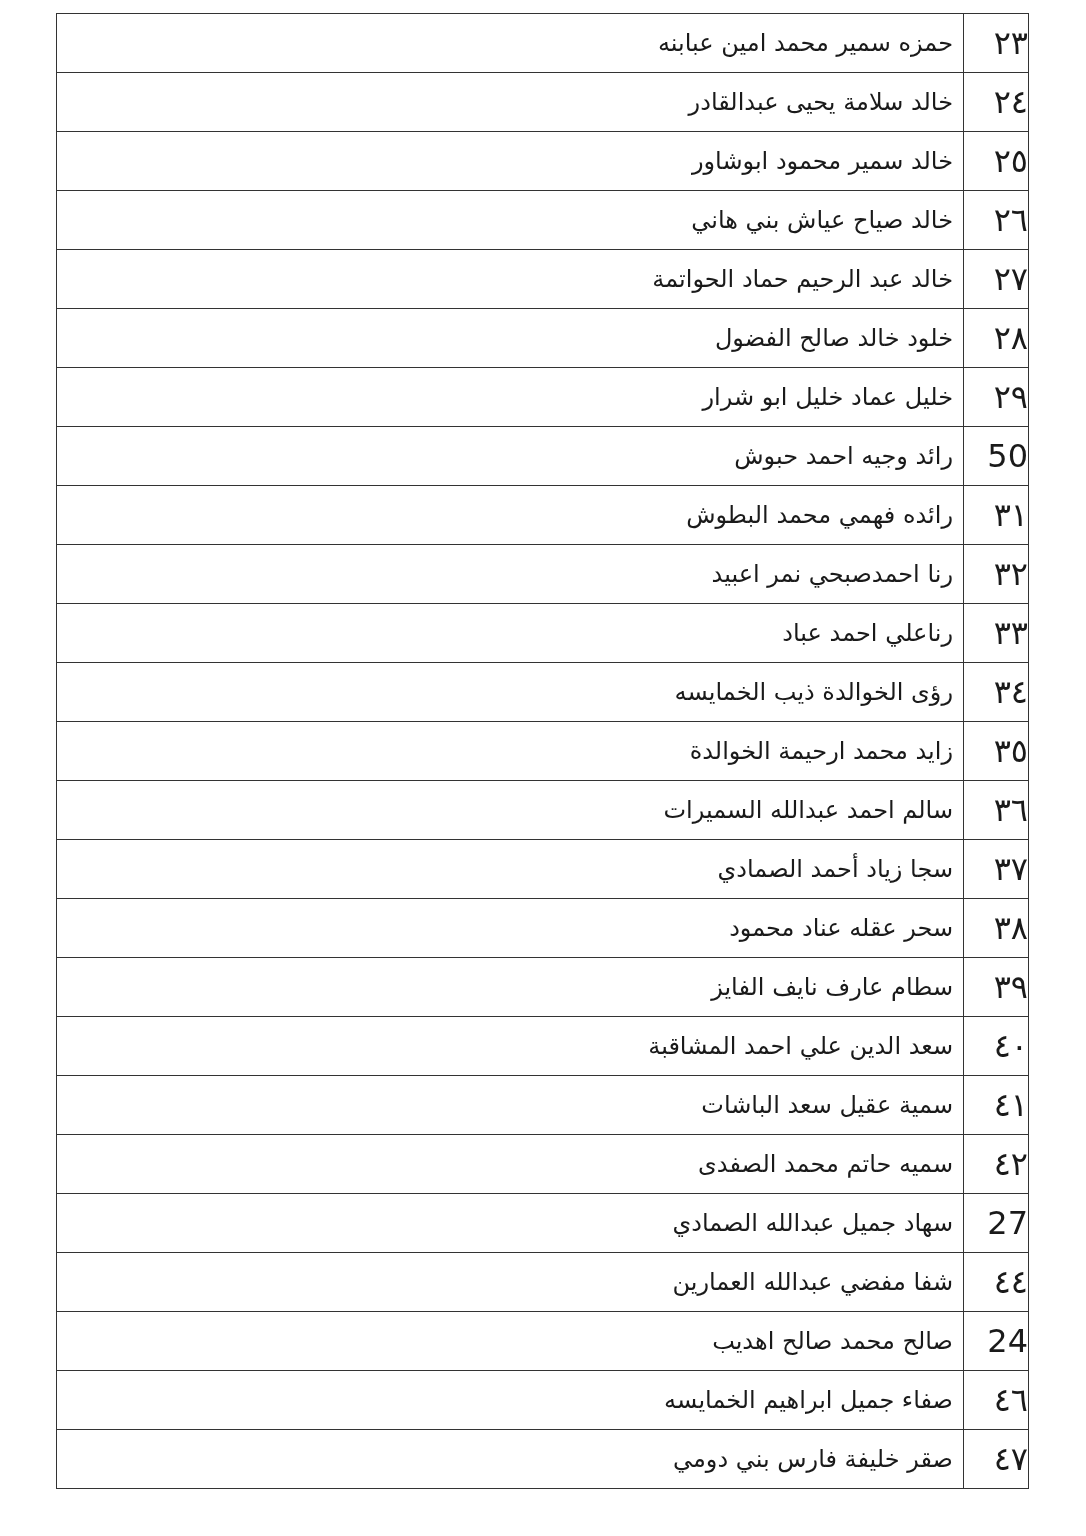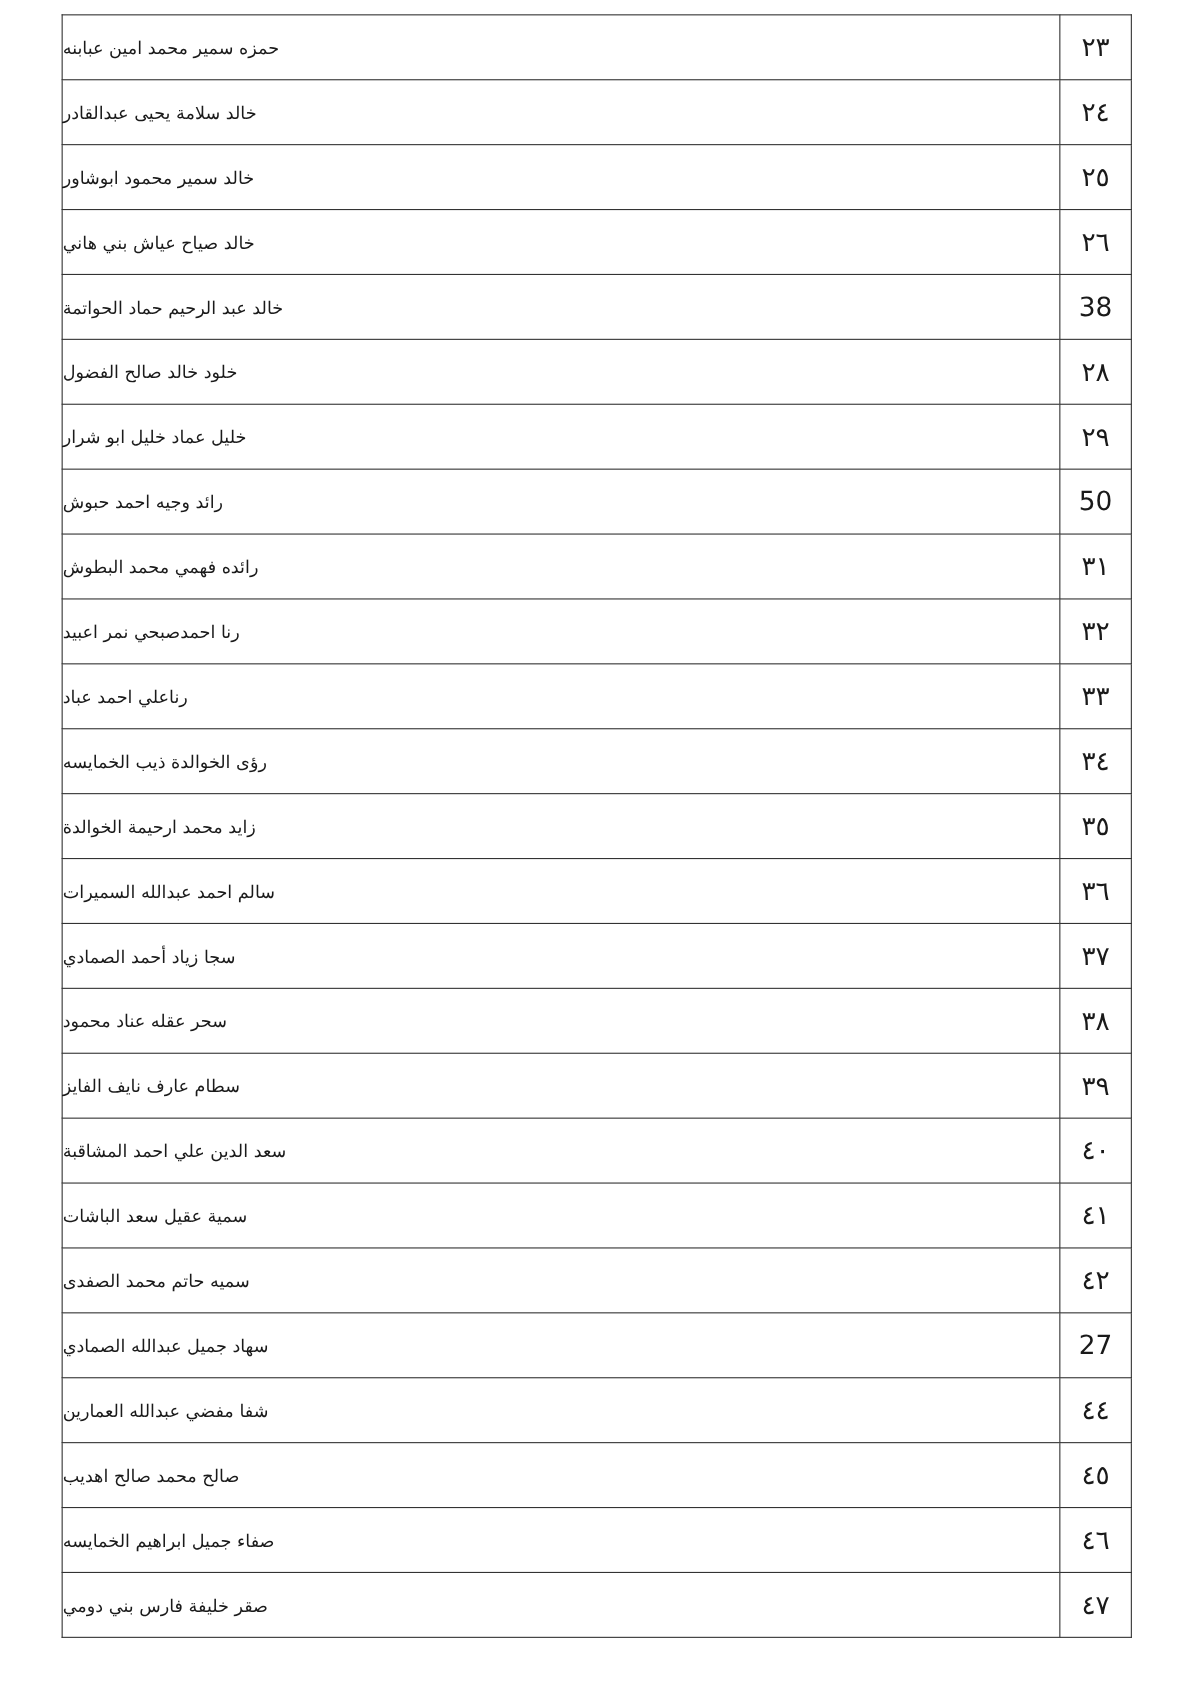--- a/index.html
+++ b/index.html
@@ -33,29 +33,28 @@
       table-layout: fixed;
     }
     table.names td {
       border: 1.5px solid #333333;
       height: 58px;
       padding: 0;
       vertical-align: middle;
     }
     td.num {
       width: 64px;
-      text-align: center;
-      font-size: 24px;
+      font-size: 32px;
       font-family: "DejaVu Sans", sans-serif;
       font-weight: normal;
     }
     td.name {
-      text-align: left;
+      text-align: right;
       padding-right: 10px !important;
-      font-size: 16px;
+      font-size: 24px;
       font-family: "DejaVu Sans", sans-serif;
     }
   </style>
 </head>
 <body>
 
 <div class="page">
   <table class="names">
     <tbody id="names-body">
       <tr>
@@ -68,21 +67,21 @@
         </tr>
       <tr>
           <td class="num">٢٥</td>
           <td class="name">خالد سمير محمود ابوشاور</td>
         </tr>
       <tr>
           <td class="num">٢٦</td>
           <td class="name">خالد صياح عياش بني هاني</td>
         </tr>
       <tr>
-          <td class="num">38</td>
+          <td class="num">٢٧</td>
           <td class="name">خالد عبد الرحيم حماد الحواتمة</td>
         </tr>
       <tr>
           <td class="num">٢٨</td>
           <td class="name">خلود خالد صالح الفضول</td>
         </tr>
       <tr>
           <td class="num">٢٩</td>
           <td class="name">خليل عماد خليل ابو شرار</td>
         </tr>
@@ -140,21 +139,21 @@
         </tr>
       <tr>
           <td class="num">27</td>
           <td class="name">سهاد جميل عبدالله الصمادي</td>
         </tr>
       <tr>
           <td class="num">٤٤</td>
           <td class="name">شفا مفضي عبدالله العمارين</td>
         </tr>
       <tr>
-          <td class="num">٤٥</td>
+          <td class="num">24</td>
           <td class="name">صالح محمد صالح اهديب</td>
         </tr>
       <tr>
           <td class="num">٤٦</td>
           <td class="name">صفاء جميل ابراهيم الخمايسه</td>
         </tr>
       <tr>
           <td class="num">٤٧</td>
           <td class="name">صقر خليفة فارس بني دومي</td>
         </tr>

